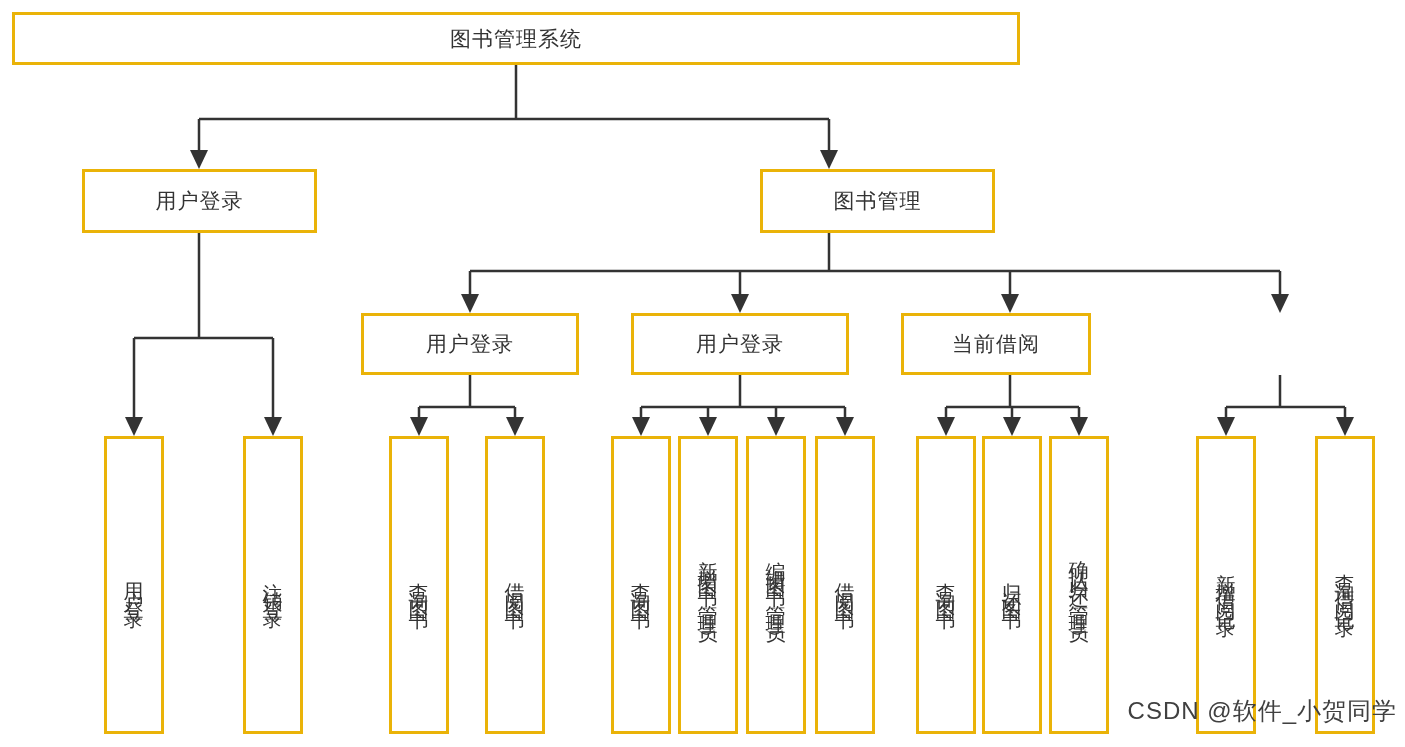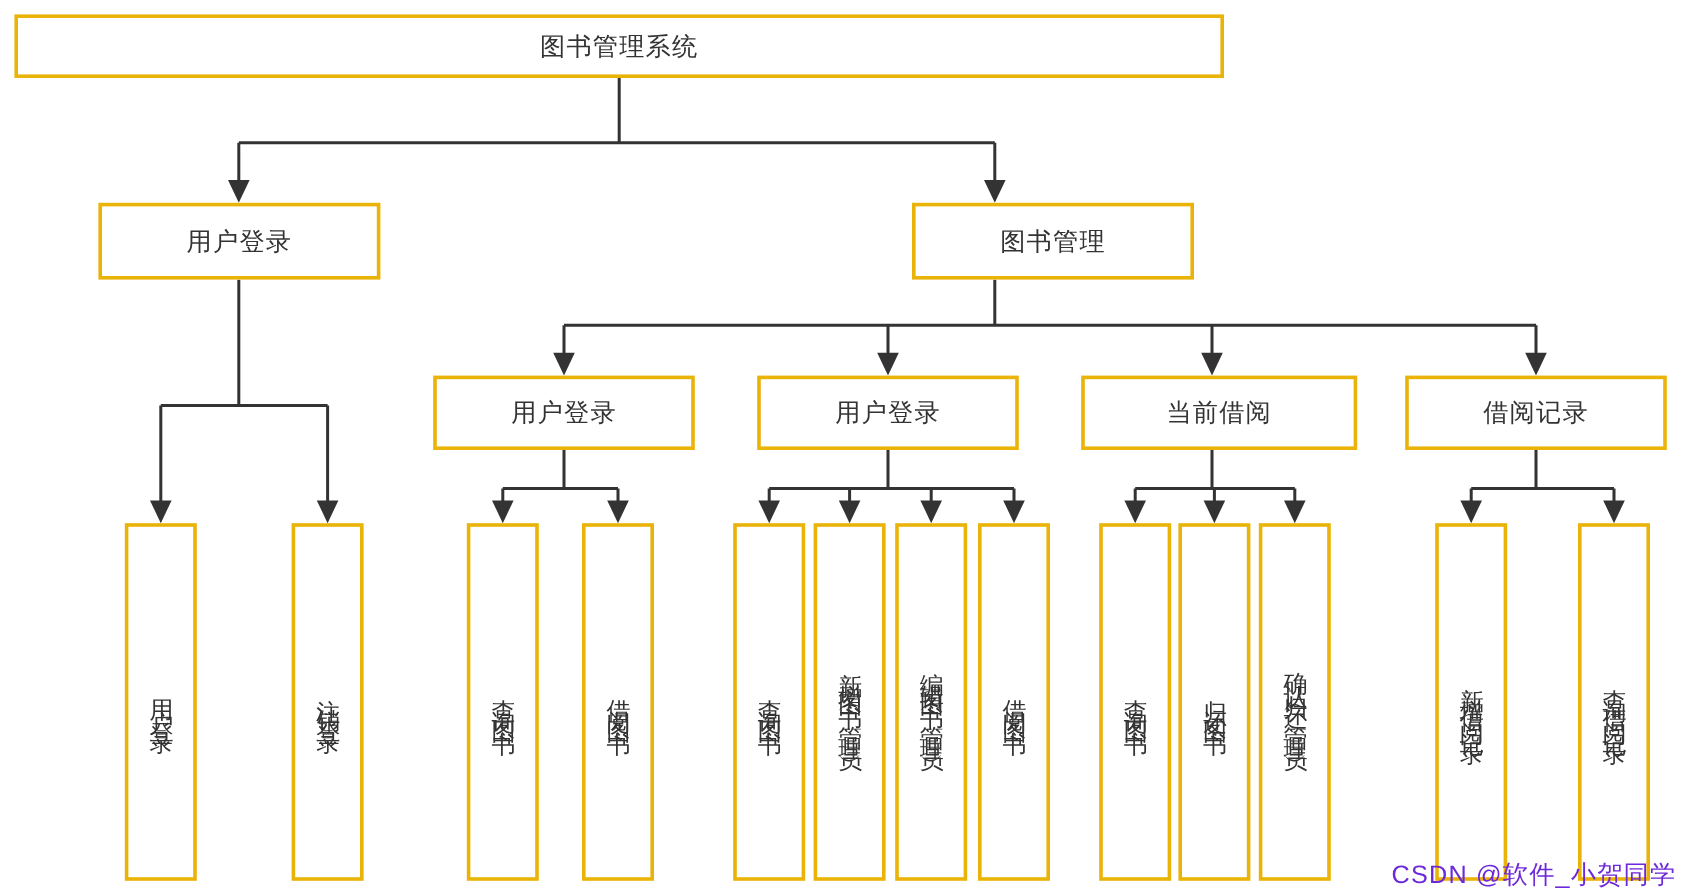--- a/index.html
+++ b/index.html
@@ -44,24 +44,24 @@
     writing-mode: vertical-rl;
     text-orientation: mixed;
     font-size: 20px;
     letter-spacing: 0.45em;
     line-height: 1;
     padding: 8px 0;
   }
   .watermark {
     position: absolute;
     right: 8px;
-    bottom: 4px;
-    font-size: 21px;
+    bottom: 20px;
+    font-size: 24px;
     letter-spacing: 1px;
-    color: #6d28d9;
+    color: #404040;
     z-index: 3;
     white-space: nowrap;
   }
 </style>
 </head>
 <body>
 
 <div class="stage">
 
   <svg class="connectors" width="1405" height="747" viewBox="0 0 1405 747">
@@ -97,22 +97,21 @@
     </g>
   </svg>
 
   <div class="node h" style="left:12px; top:12px; width:1008px; height:53px;">图书管理系统</div>
 
   <div class="node h" style="left:82px; top:169px; width:235px; height:64px;">用户登录</div>
   <div class="node h" style="left:712px; top:169px; width:235px; height:64px;margin-left:48px;">图书管理</div>
 
   <div class="node h" style="left:361px; top:313px; width:218px; height:62px;">用户登录</div>
   <div class="node h" style="left:631px; top:313px; width:218px; height:62px;">用户登录</div>
-  <div class="node h" style="left:901px; top:313px; width:230px; height:62px;">当前借阅</div>
-  <div class="node h" style="left:1171px; top:313px; width:218px; height:62px;">借阅记录</div>
+  <div class="node h" style="left:901px; top:313px; width:190px; height:62px;">当前借阅</div>
 
   <div class="node v" style="left:104px; top:436px; width:60px; height:298px;">用户登录</div>
   <div class="node v" style="left:243px; top:436px; width:60px; height:298px;">注销登录</div>
 
   <div class="node v" style="left:389px; top:436px; width:60px; height:298px;">查询图书</div>
   <div class="node v" style="left:485px; top:436px; width:60px; height:298px;">借阅图书</div>
 
   <div class="node v" style="left:611px; top:436px; width:60px; height:298px;">查询图书</div>
   <div class="node v" style="left:678px; top:436px; width:60px; height:298px;">新增图书（管理员）</div>
   <div class="node v" style="left:746px; top:436px; width:60px; height:298px;">编辑图书（管理员）</div>

